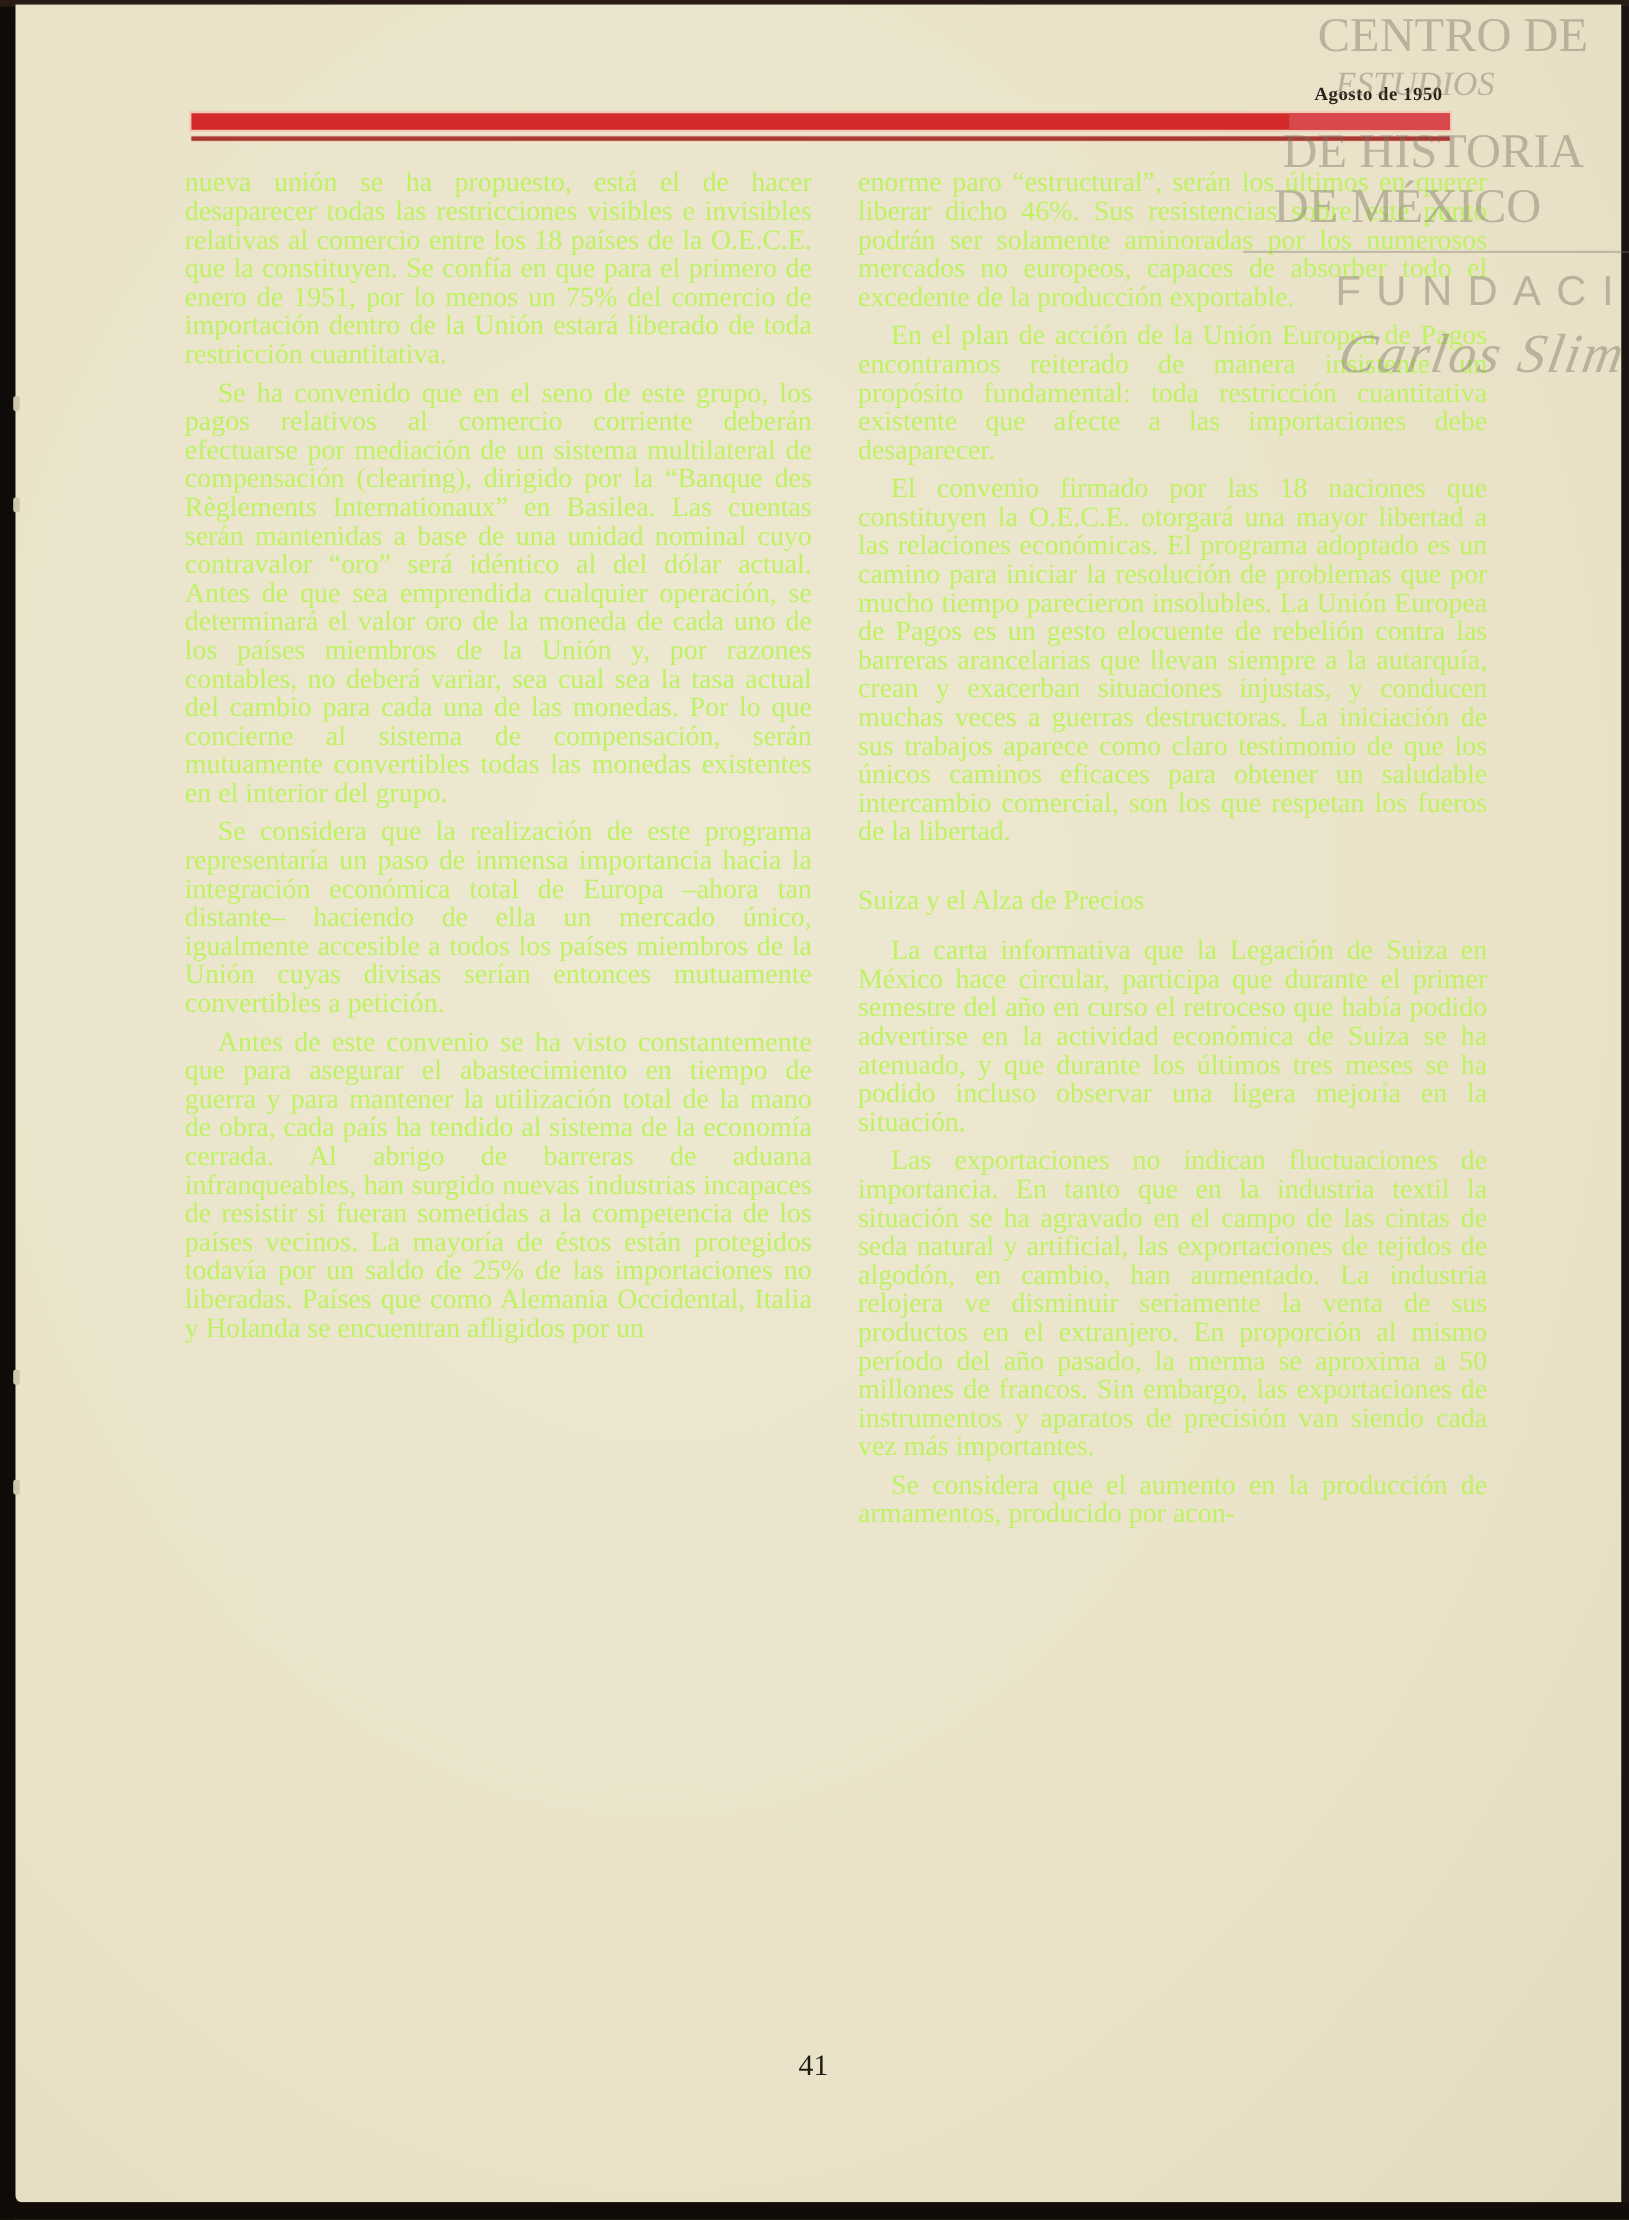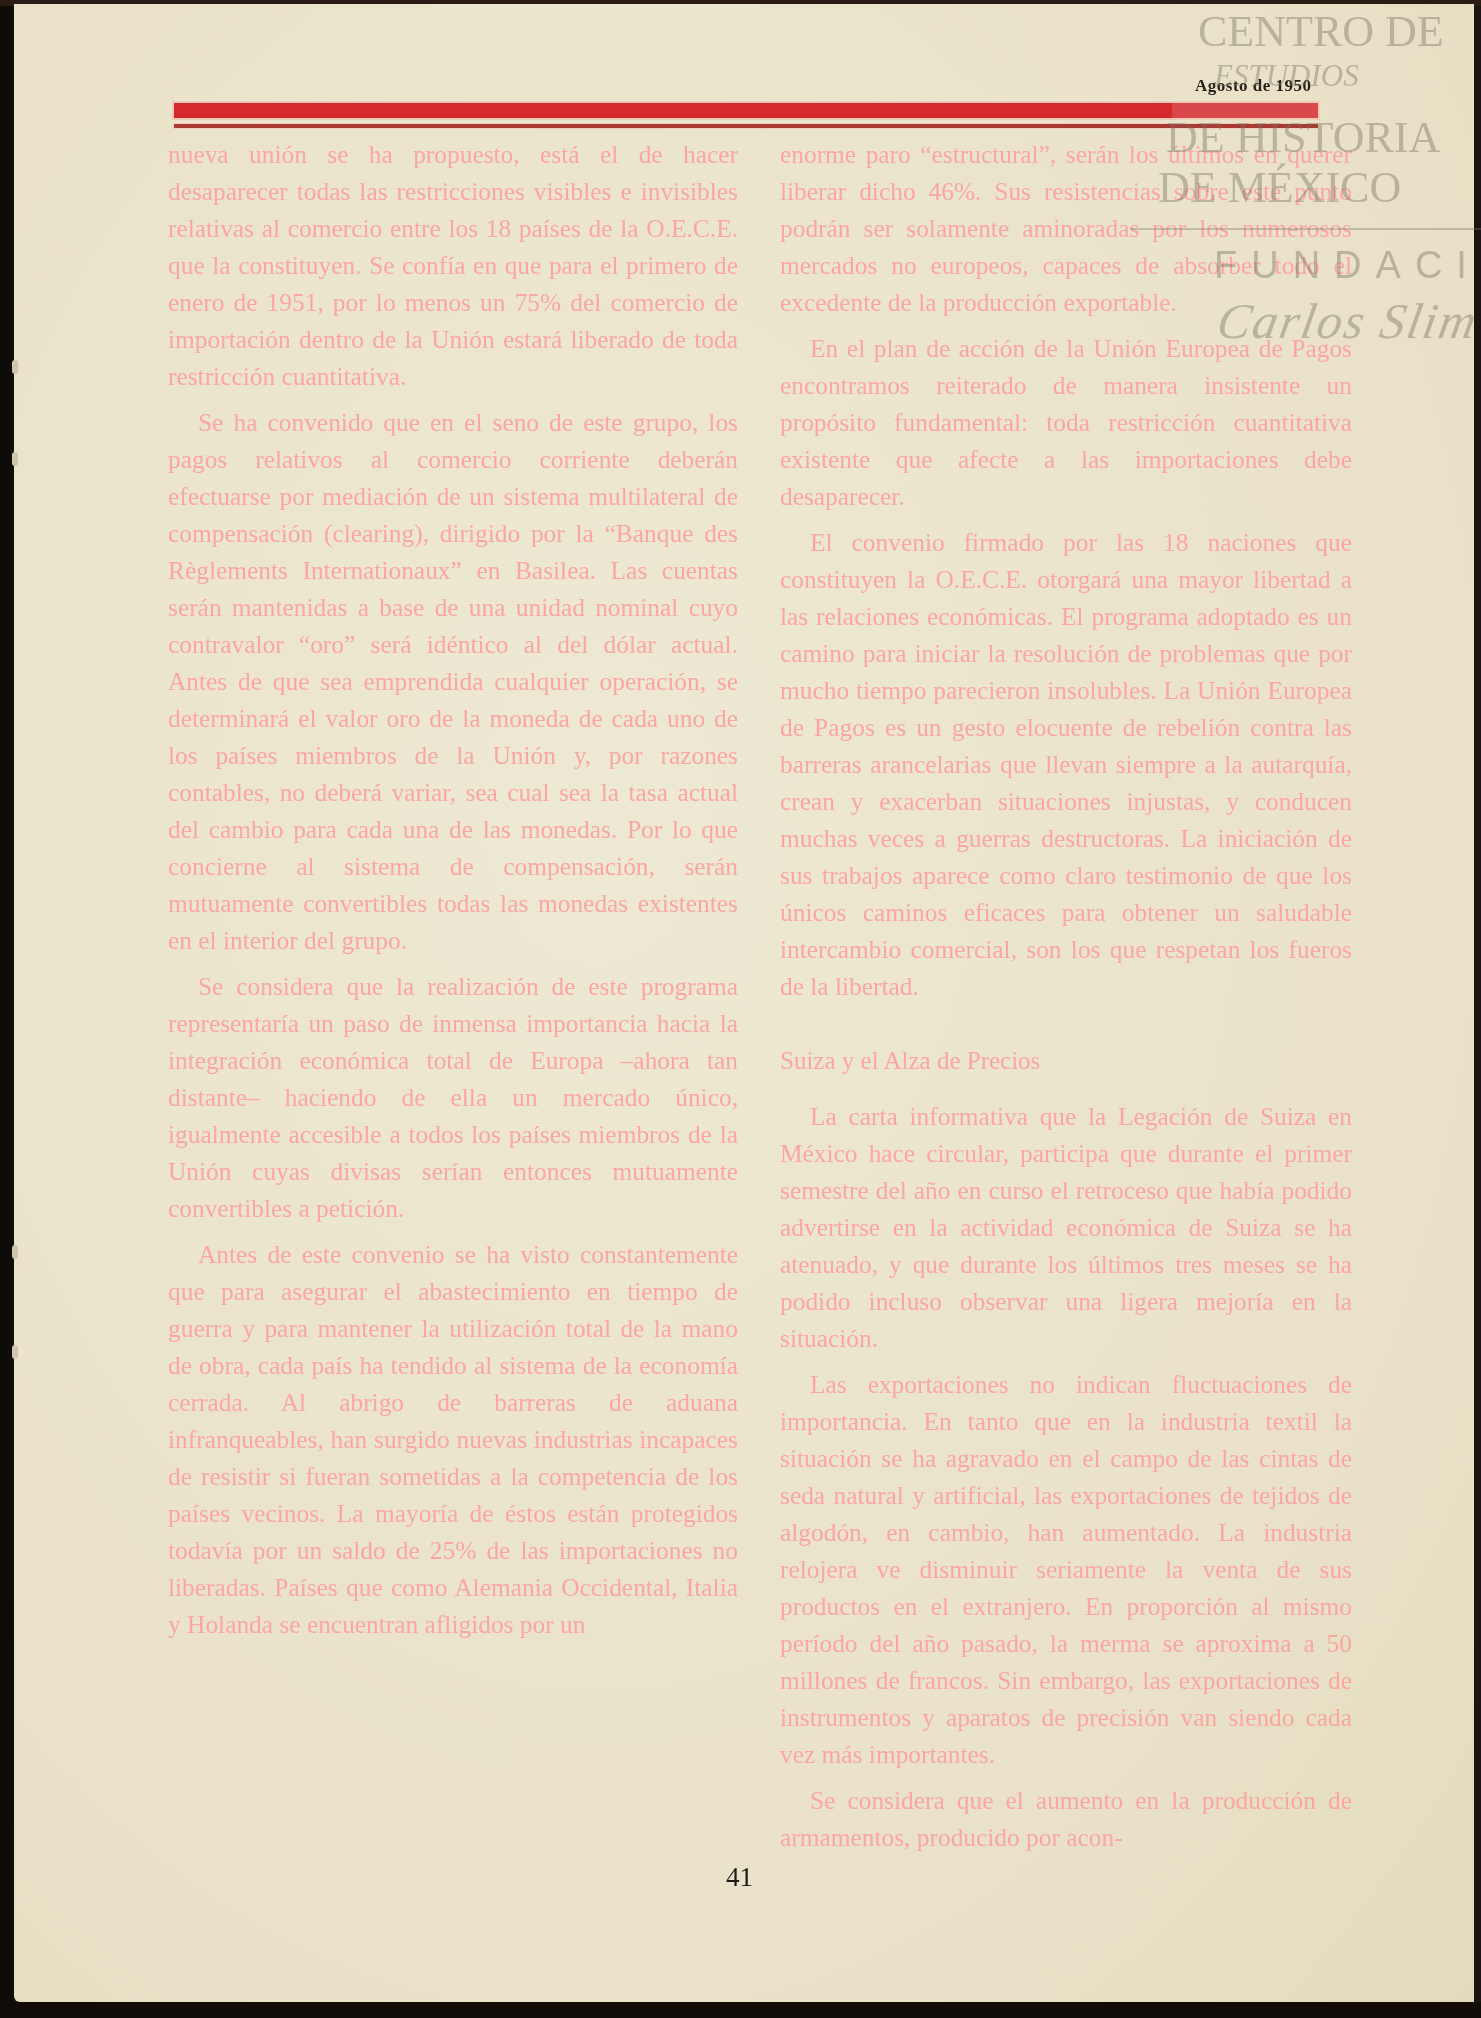--- a/index.html
+++ b/index.html
@@ -37,22 +37,22 @@
     }
     .rule-thick .faded {
       position: absolute; right: 0; top: 0; width: 146px; height: 15px; background: #d9484a;
     }
     .rule-thin {
       position: absolute; left: 174px; top: 124px; width: 1144px; height: 4px;
       background: #a83a32;
       box-shadow: 0 0 0 1px #f3cdb8;
     }
     .column {
-      position: absolute; top: 136px; width: 570px;
-      font-size: 25.4px; line-height: 37px; color: #fca5a5;
+      position: absolute; top: 153px; width: 570px;
+      font-size: 25.4px; line-height: 26px; color: #bef264;
       text-align: justify; hyphens: manual;
     }
     .col-left { left: 168px; }
     .col-right { left: 780px; width: 572px; }
     .col-left p, .col-right p { margin: 0 0 9px 0; text-indent: 30px; }
     .col-left p.noindent, .col-right p.noindent { text-indent: 0; }
     .section-heading {
       font-size: 25px; margin: 37px 0 19px 0; text-indent: 0;
     }
     .page-number {

